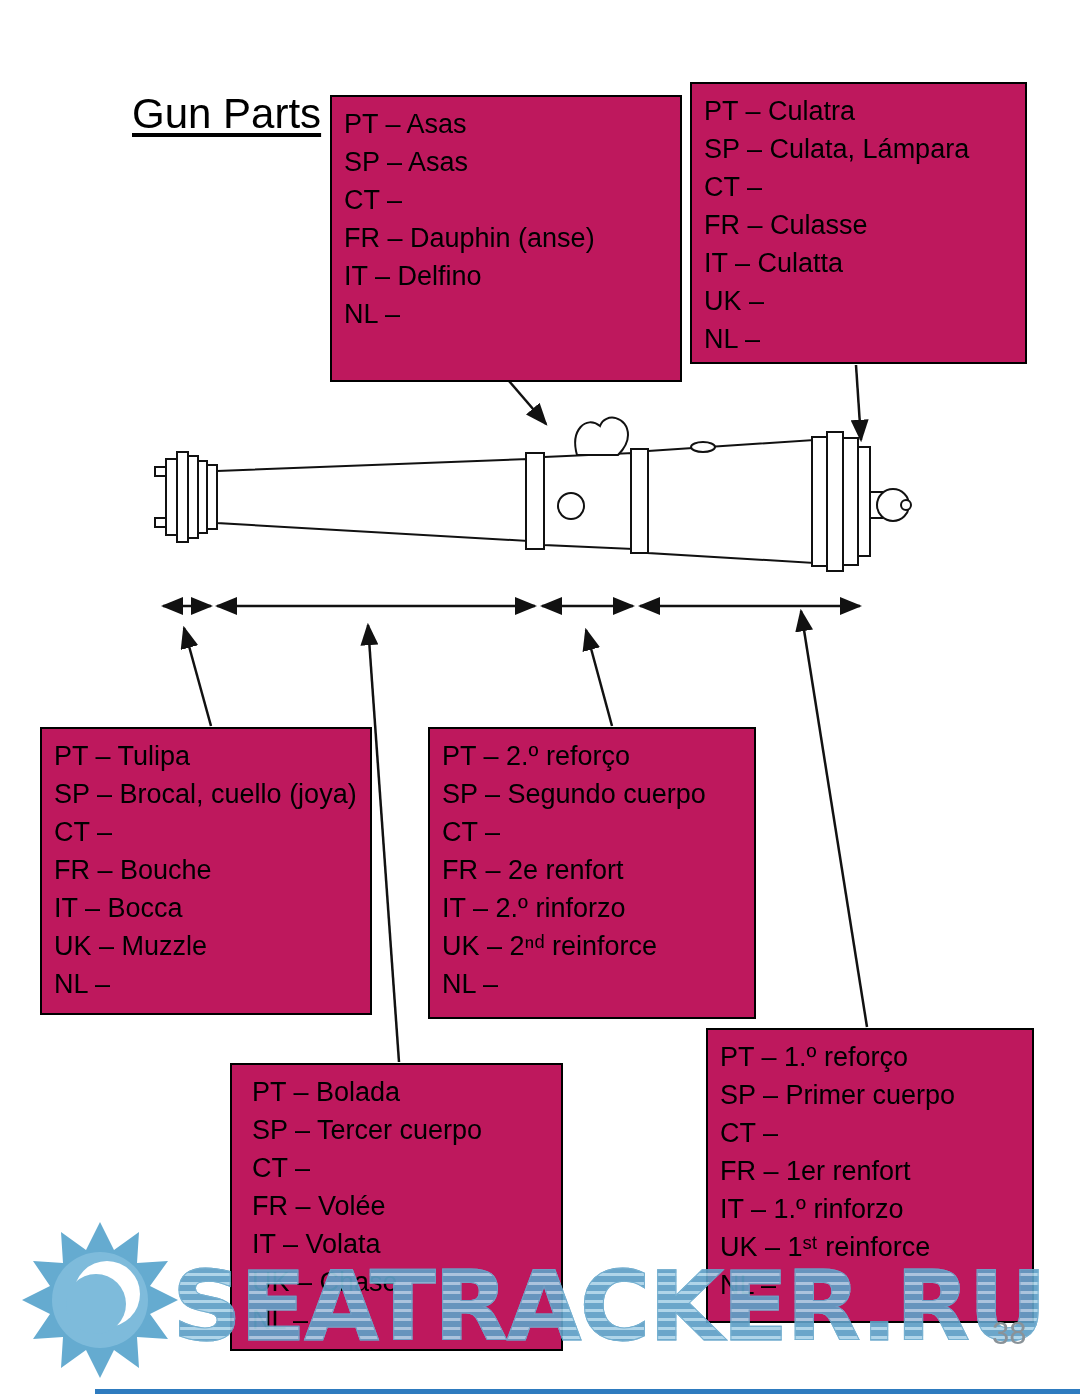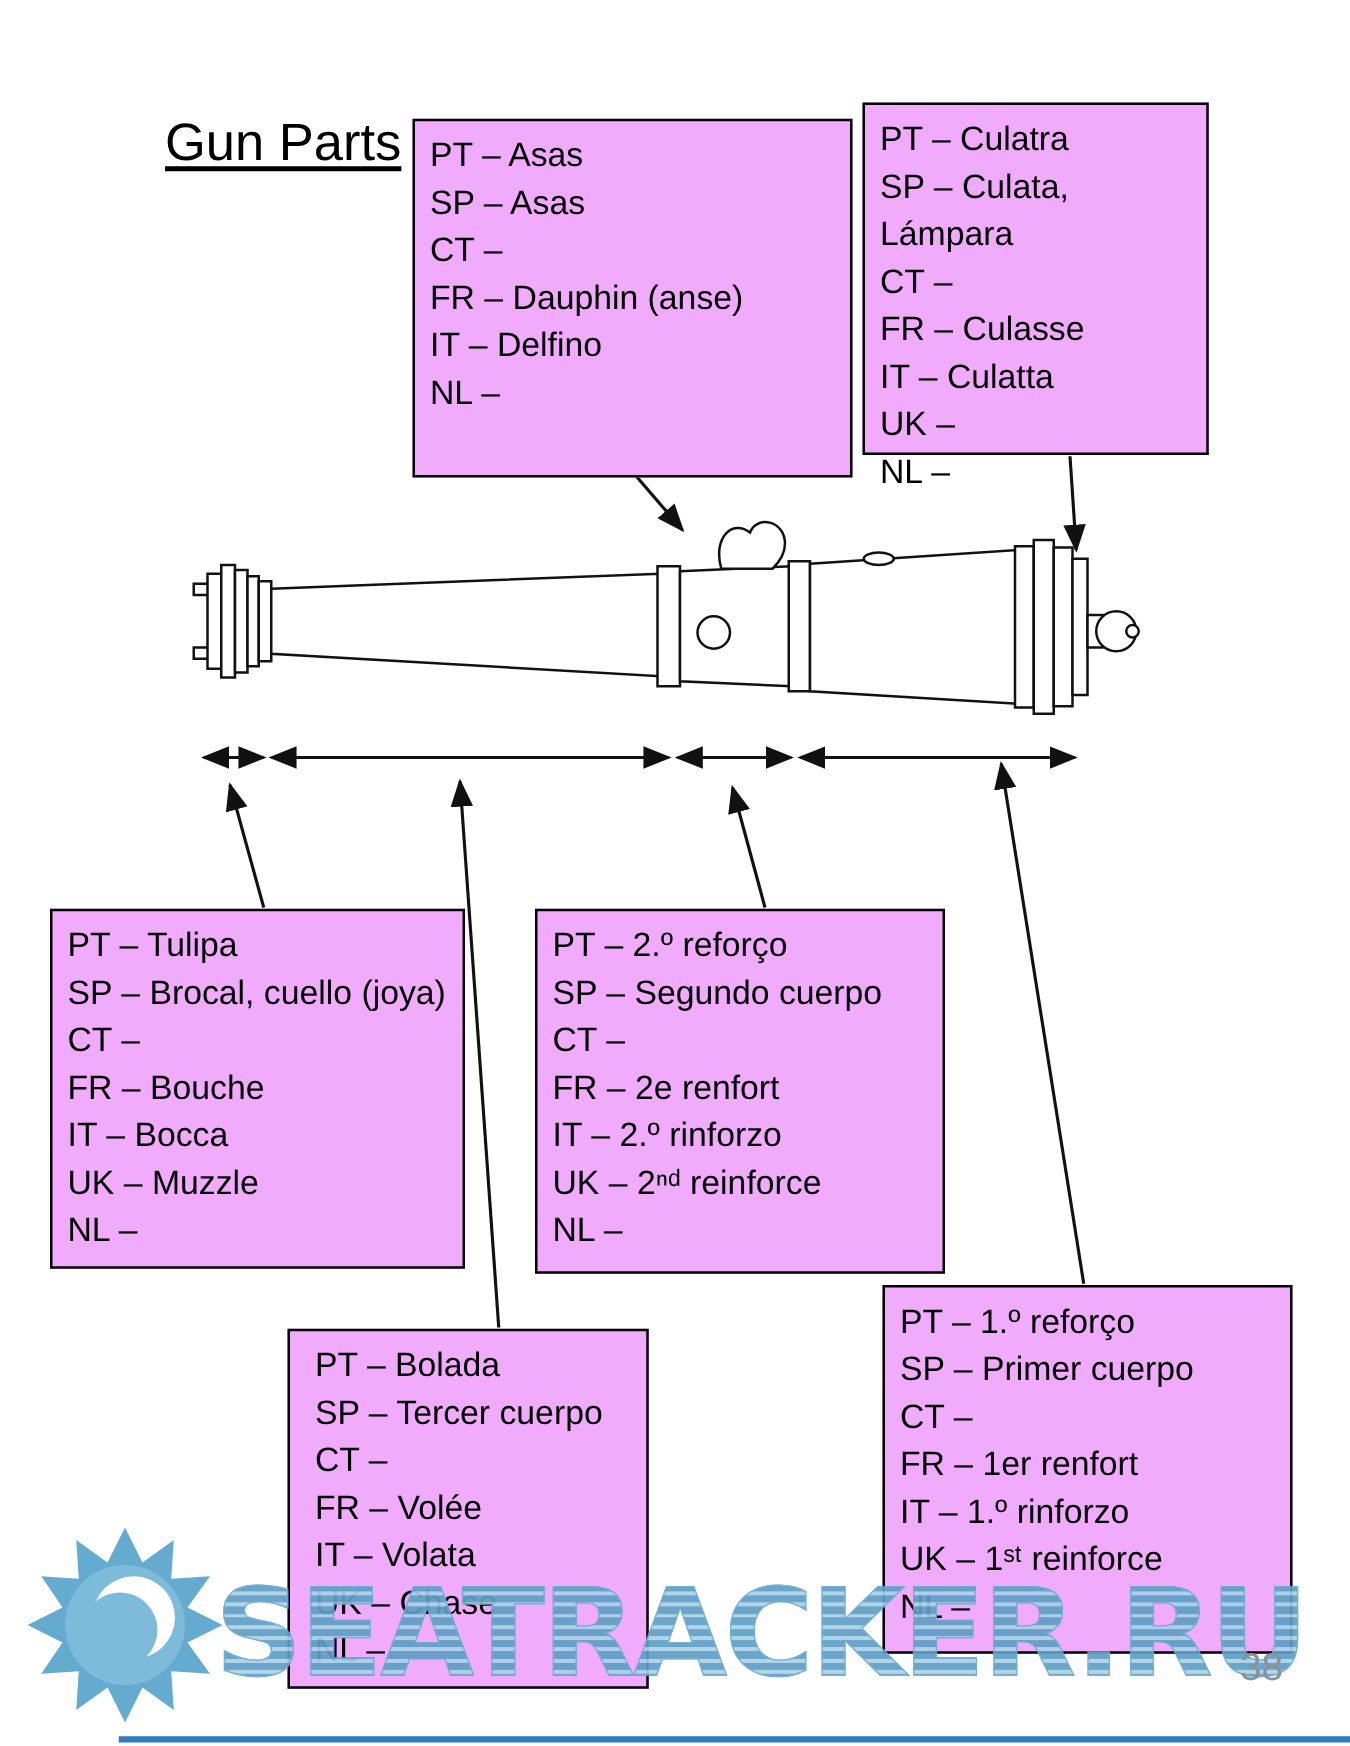--- a/index.html
+++ b/index.html
@@ -23,34 +23,34 @@
     position: absolute; left: 120px; top: 78px;
     font-size: 42px; font-weight: 400;
     text-decoration: underline;
     text-underline-offset: 5px;
     z-index: 2; margin: 12px;
   }
 
   .label-box {
     position: absolute;
     border: 2px solid #000;
-    background: #f0abfc;
+    background: #be185d;
     box-sizing: border-box;
     padding: 8px 12px;
     font-size: 27px;
     line-height: 38px;
     z-index: 2;
   }
   .label-box .line { white-space: normal; }
 
   #box-dolphin { left: 330px; top: 95px;  width: 352px; height: 287px; }
-  #box-breech  { left: 690px; top: 82px;  width: 277px; height: 282px; }
+  #box-breech  { left: 690px; top: 82px;  width: 337px; height: 282px; }
   #box-muzzle  { left: 40px;  top: 727px; width: 332px; height: 288px; }
   #box-second  { left: 428px; top: 727px; width: 328px; height: 292px; }
-  #box-chase   { left: 230px; top: 1063px; width: 289px; height: 288px; padding-left: 20px; }
+  #box-chase   { left: 230px; top: 1063px; width: 333px; height: 288px; padding-left: 20px; }
   #box-first   { left: 706px; top: 1028px; width: 328px; height: 295px; }
 
   .watermark {
     position: absolute; left: 172px; top: 1258px;
     z-index: 6;
     font-family: "DejaVu Sans", sans-serif;
     font-size: 97px; font-weight: 700;
     letter-spacing: -2px; line-height: 1;
     color: #7fb7d8;
     background-image: repeating-linear-gradient(180deg,

